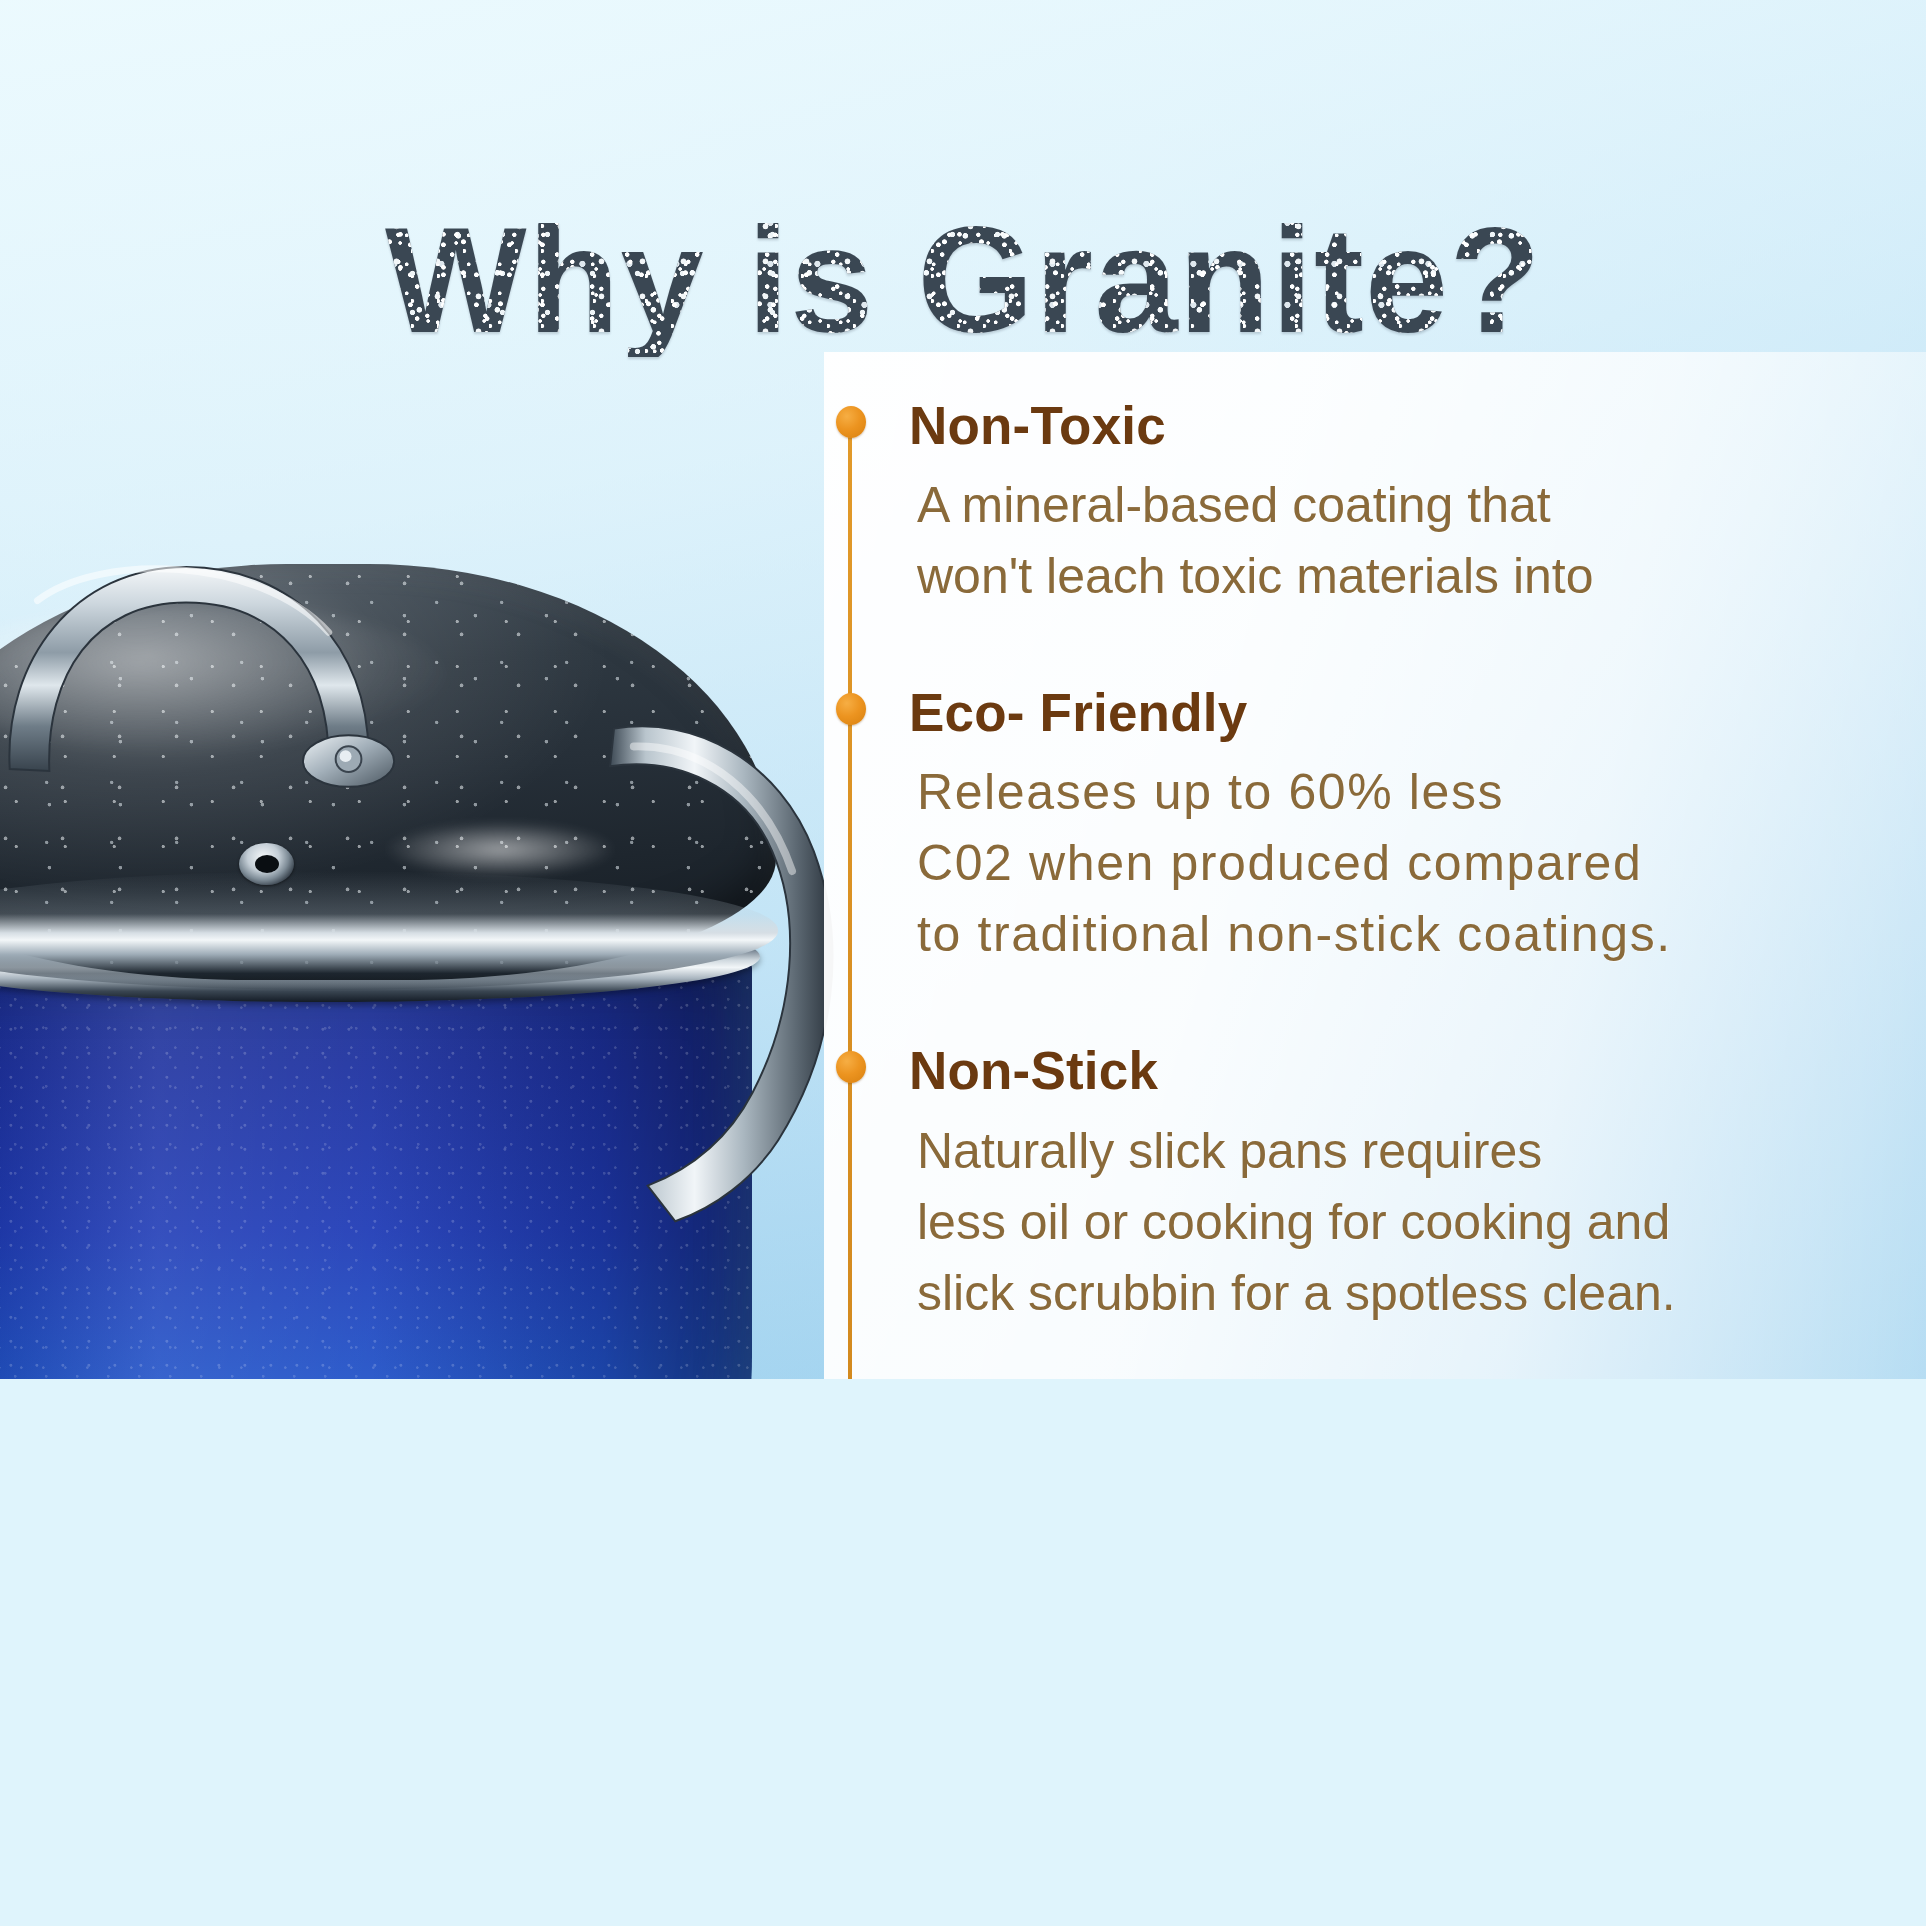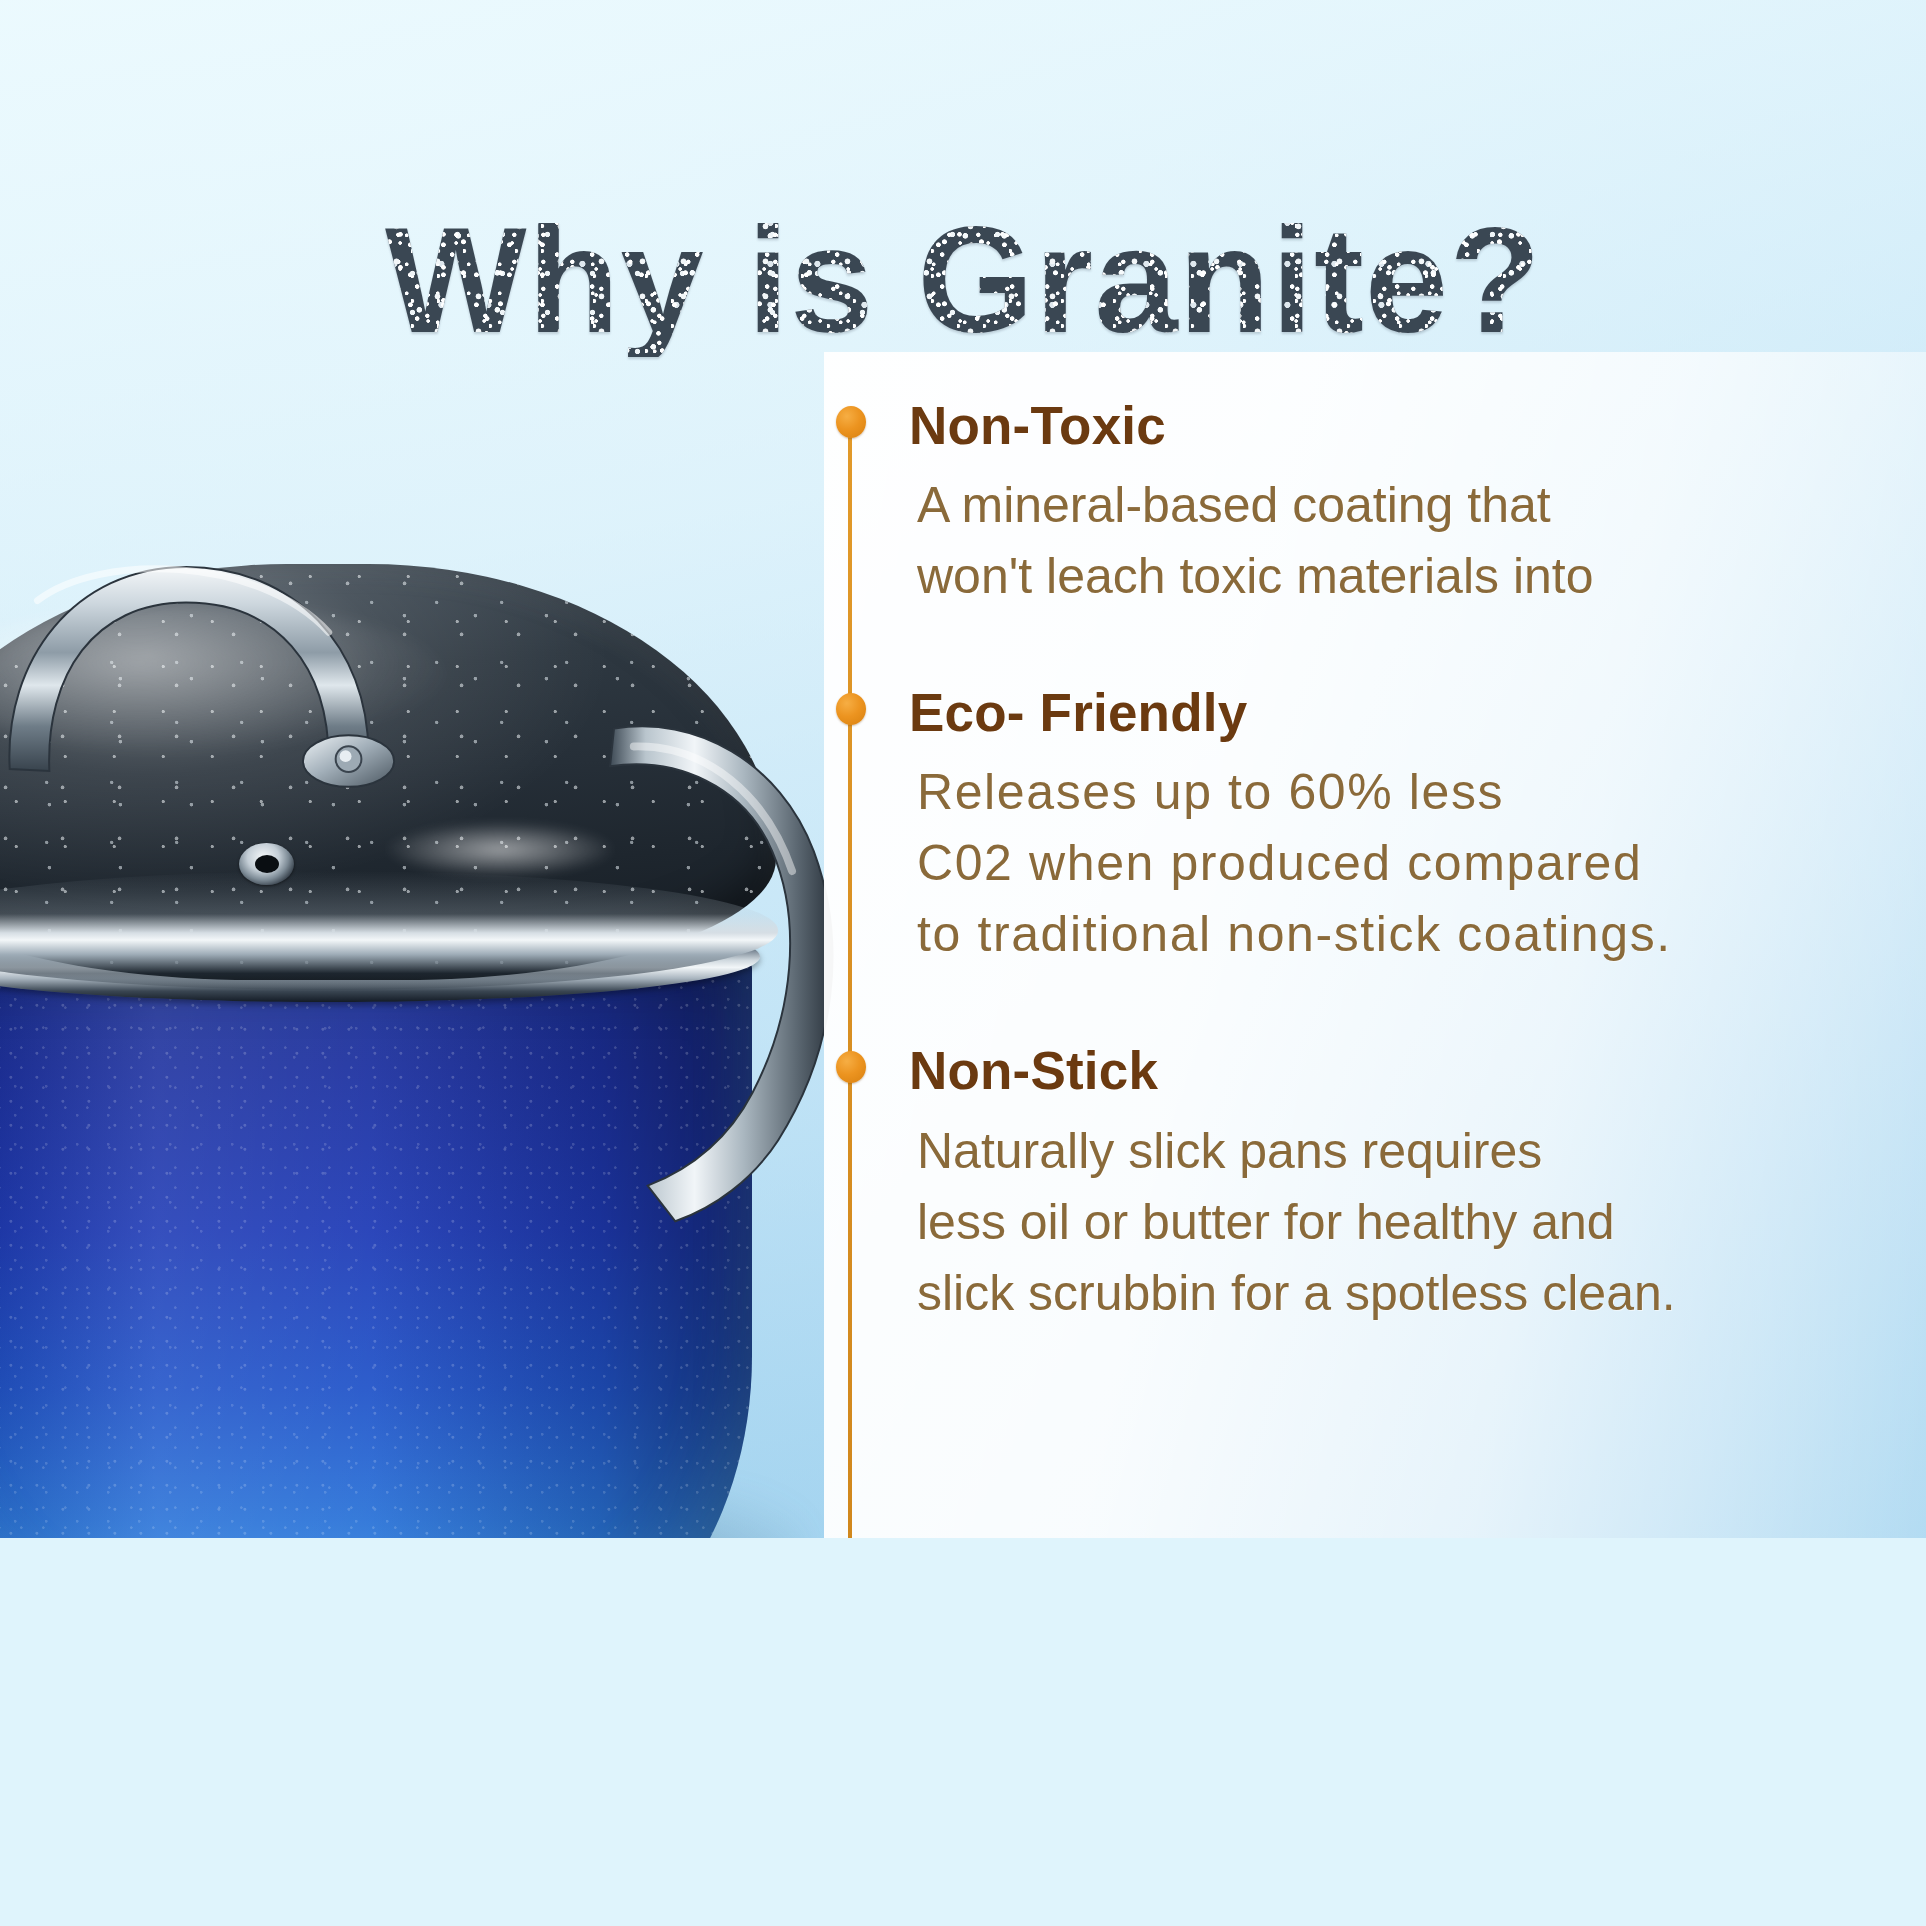--- a/index.html
+++ b/index.html
@@ -1,21 +1,21 @@
 <!DOCTYPE html>
 <html><head>
 <meta charset="utf-8">
 <style>
   html,body{margin:0;padding:0;}
   body{
     width:1927px;height:1927px;overflow:hidden;position:relative;
     font-family:"Liberation Sans","DejaVu Sans",sans-serif;
     background:#dff4fc;
   }
-  #stage{position:absolute;inset:0;width:1927px;height:1538px;overflow:hidden;}
+  #stage{position:absolute;inset:0;width:1927px;height:1379px;overflow:hidden;}
 
   
   .bg{
     position:absolute;inset:0;
     background:
       radial-gradient(150% 120% at 18% 6%, #e6f7fd 0%, #ddf2fb 28%, #cbe9f8 55%, #b3dcf2 78%, #9ed3ee 100%);
   }
   .bg-wash{
     position:absolute;inset:0;
     background:linear-gradient(170deg, rgba(236,250,254,.95) 0%, rgba(221,242,251,.55) 34%, rgba(169,214,241,.45) 72%, rgba(150,205,238,.65) 100%);
@@ -279,21 +279,21 @@
           <span class="ln">C02 when produced compared</span>
           <span class="ln">to traditional non-stick coatings.</span>
         </p>
       </div>
 
       <div class="feature">
         <span class="dot"></span>
         <h2 class="f-title">Non-Stick</h2>
         <p class="f-body">
           <span class="ln">Naturally slick pans requires</span>
-          <span class="ln">less oil or butter for healthy and</span>
+          <span class="ln">less oil or cooking for cooking and</span>
           <span class="ln">slick scrubbin for a spotless clean.</span>
         </p>
       </div>
 
     </div>
   </div>
 
 </div>
 
 

